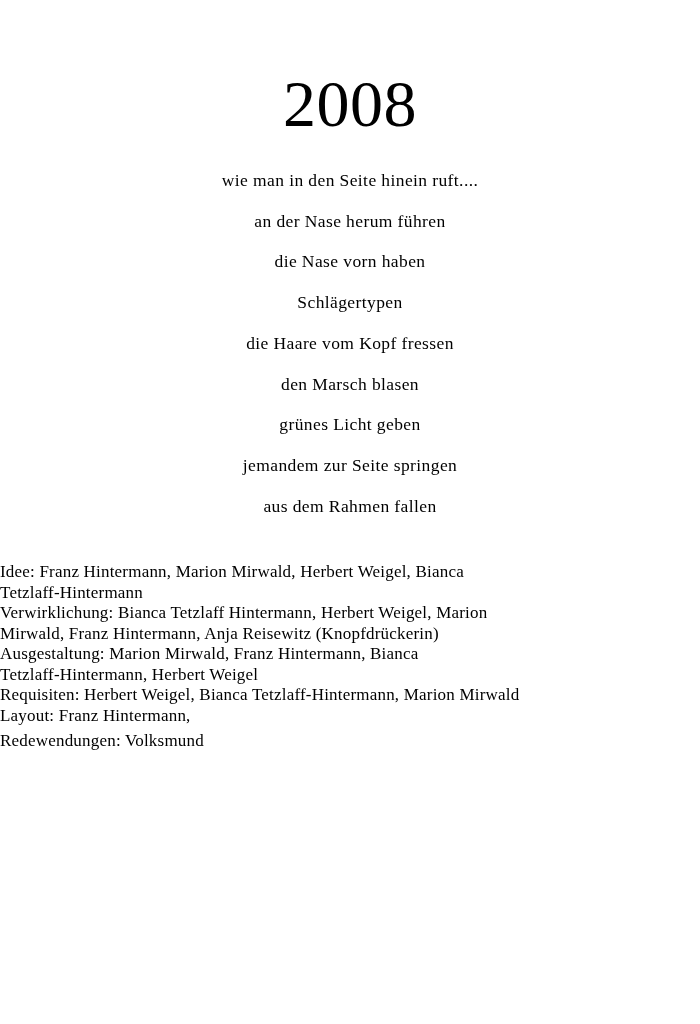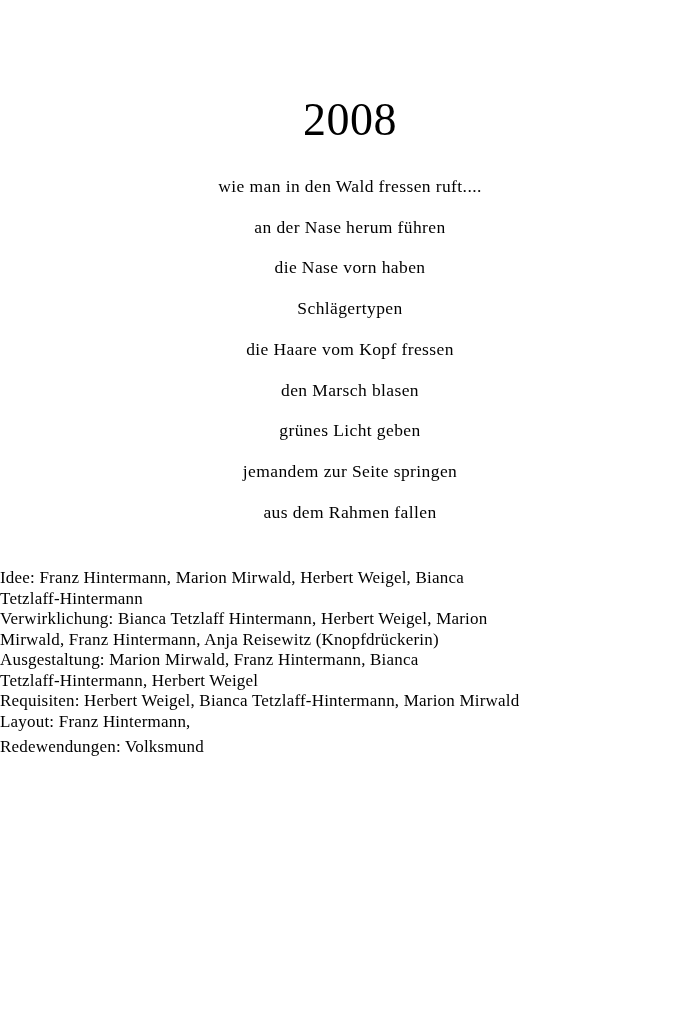--- a/index.html
+++ b/index.html
@@ -11,22 +11,22 @@
     position: relative;
     width: 700px;
     height: 1024px;
     background: #ffffff;
     color: #000000;
     font-family: "Liberation Serif", "DejaVu Serif", serif;
     overflow: hidden;
   }
   .title {
     margin: 0;
-    padding-top: 97px;
-    font-size: 46px;
+    padding-top: 71px;
+    font-size: 66px;
     font-weight: normal;
     line-height: 1;
     text-align: center;
     letter-spacing: 0.5px;
   }
   .idioms {
     margin-top: 23px;
   }
   .idioms .line {
     font-size: 17.5px;
@@ -51,21 +51,21 @@
   }
 </style>
 </head>
 <body>
 
 <div class="page">
 
   <h1 class="title">2008</h1>
 
   <div class="idioms">
-      <div class="line">wie man in den Wald fressen ruft....</div>
+      <div class="line">wie man in den Seite hinein ruft....</div>
       <div class="line">an der Nase herum führen</div>
       <div class="line">die Nase vorn haben</div>
       <div class="line">Schlägertypen</div>
       <div class="line">die Haare vom Kopf fressen</div>
       <div class="line">den Marsch blasen</div>
       <div class="line">grünes Licht geben</div>
       <div class="line">jemandem zur Seite springen</div>
       <div class="line">aus dem Rahmen fallen</div>
     </div>
 

